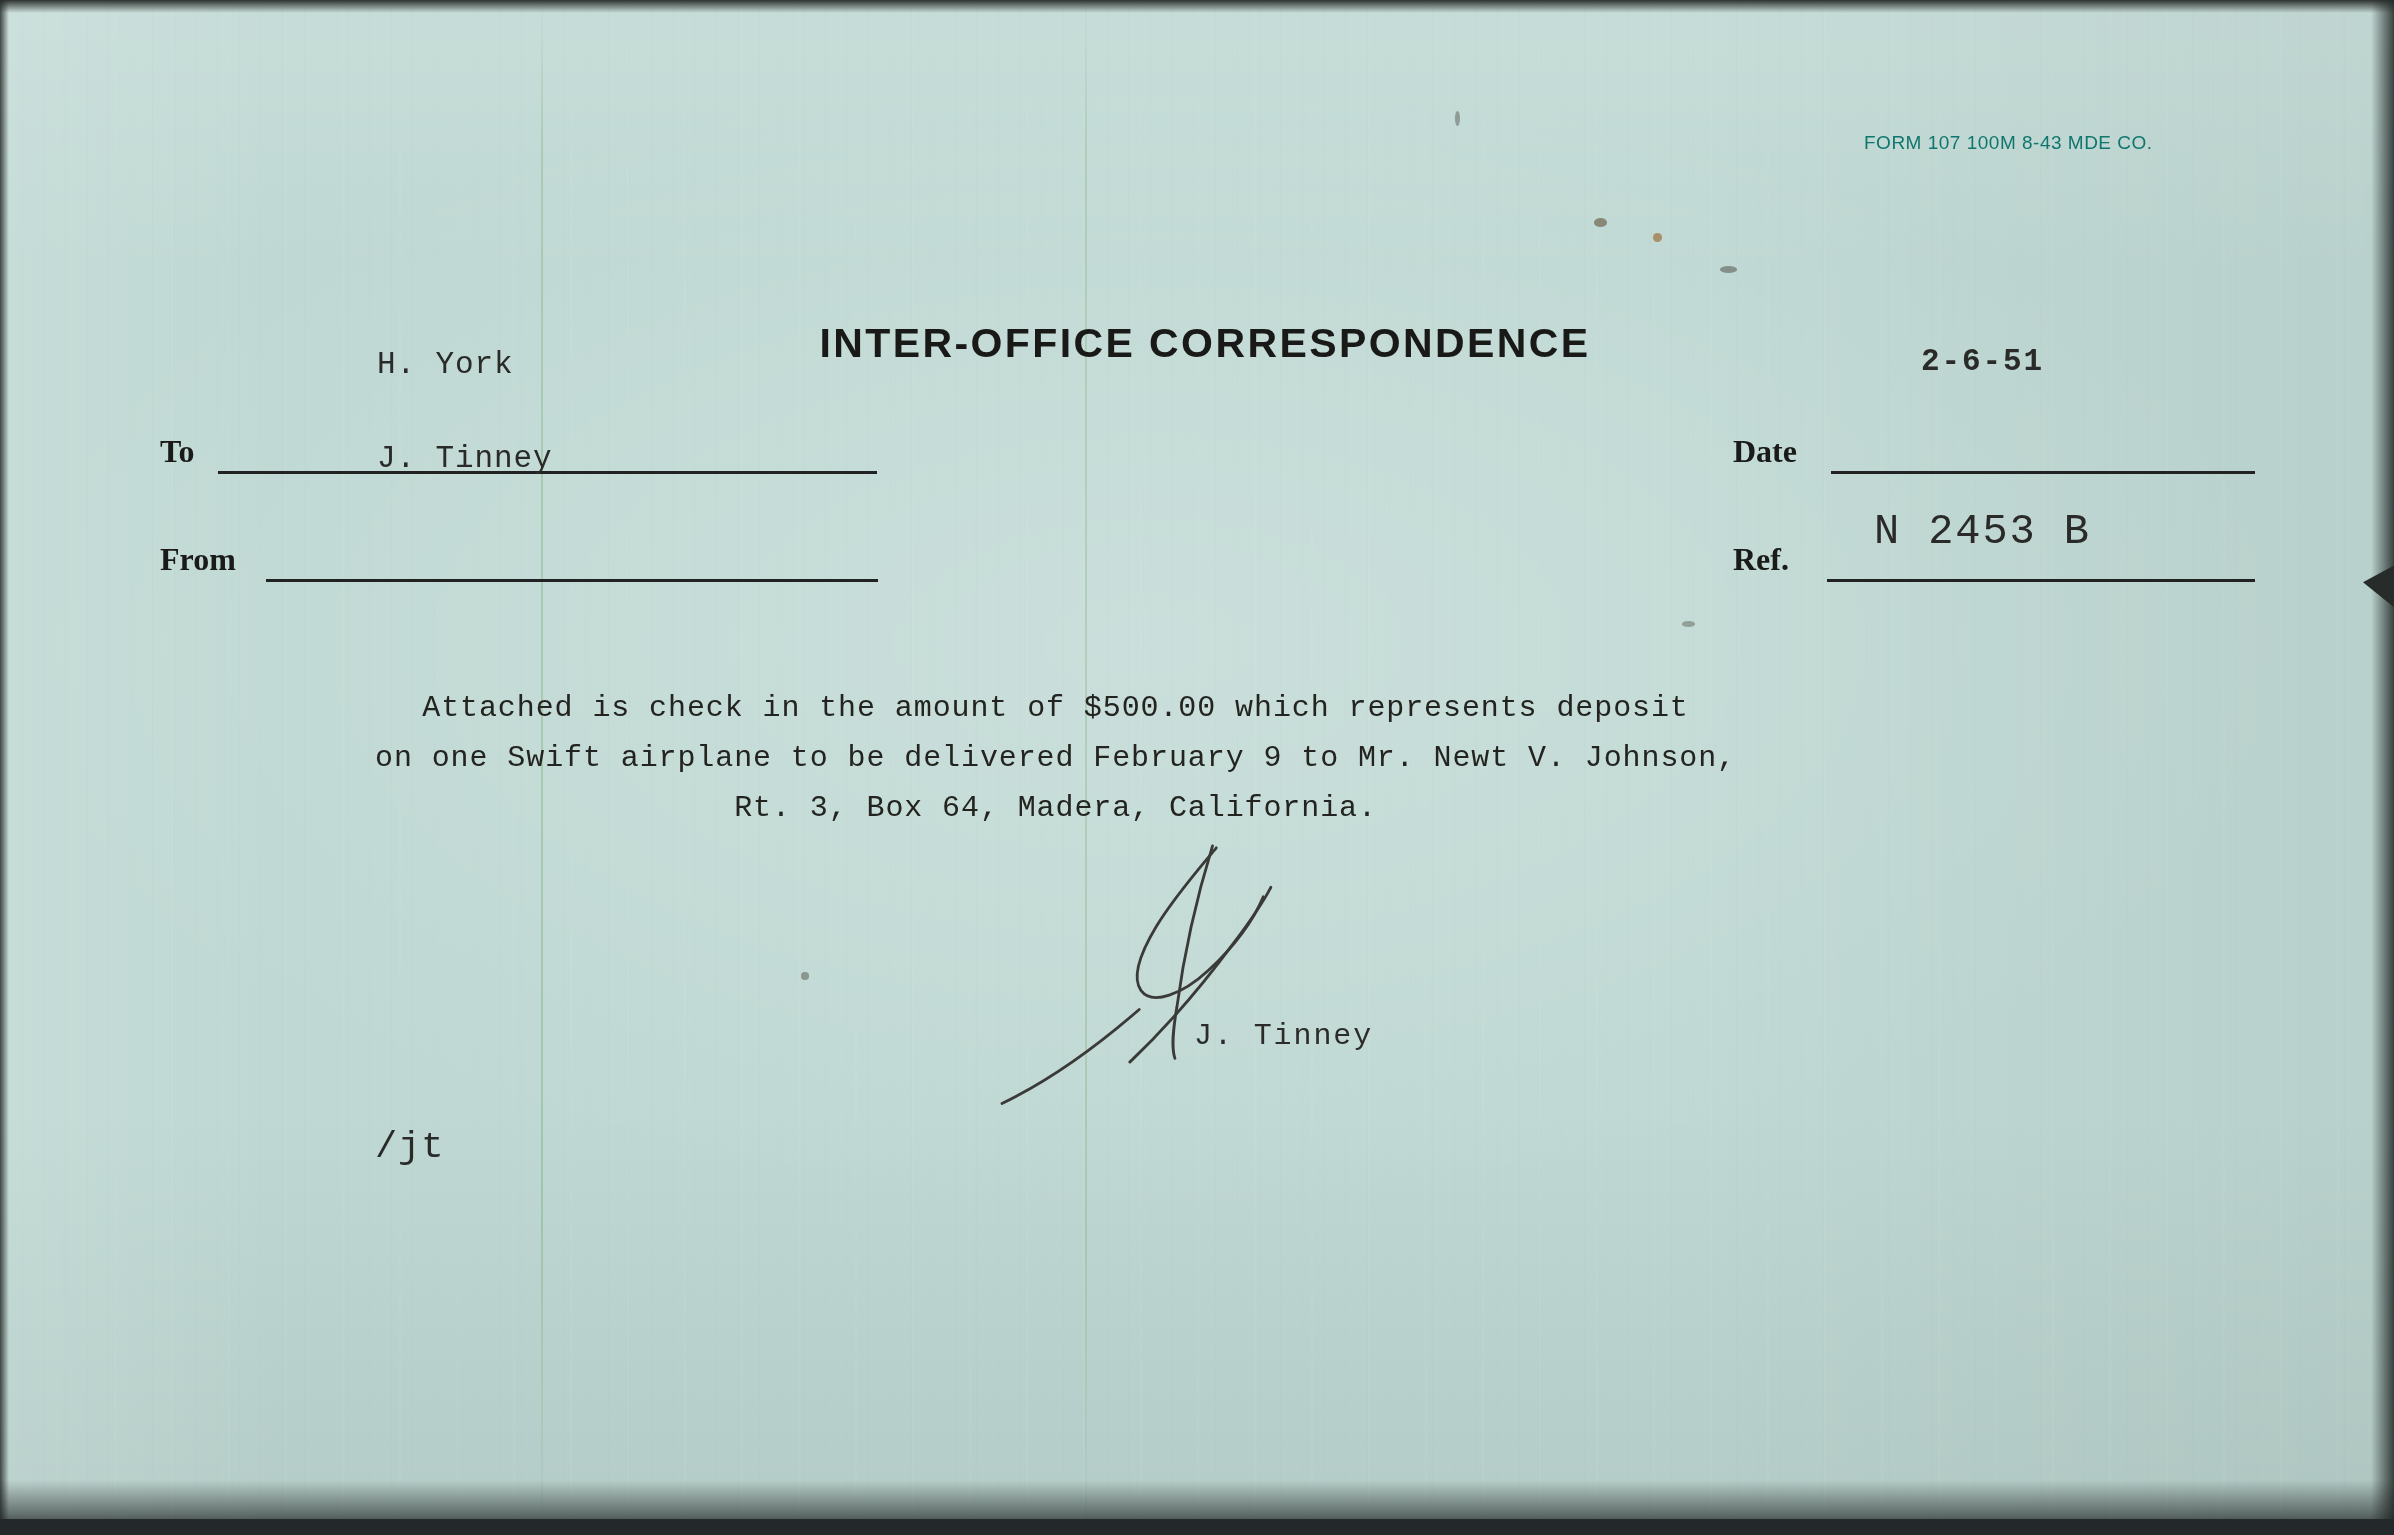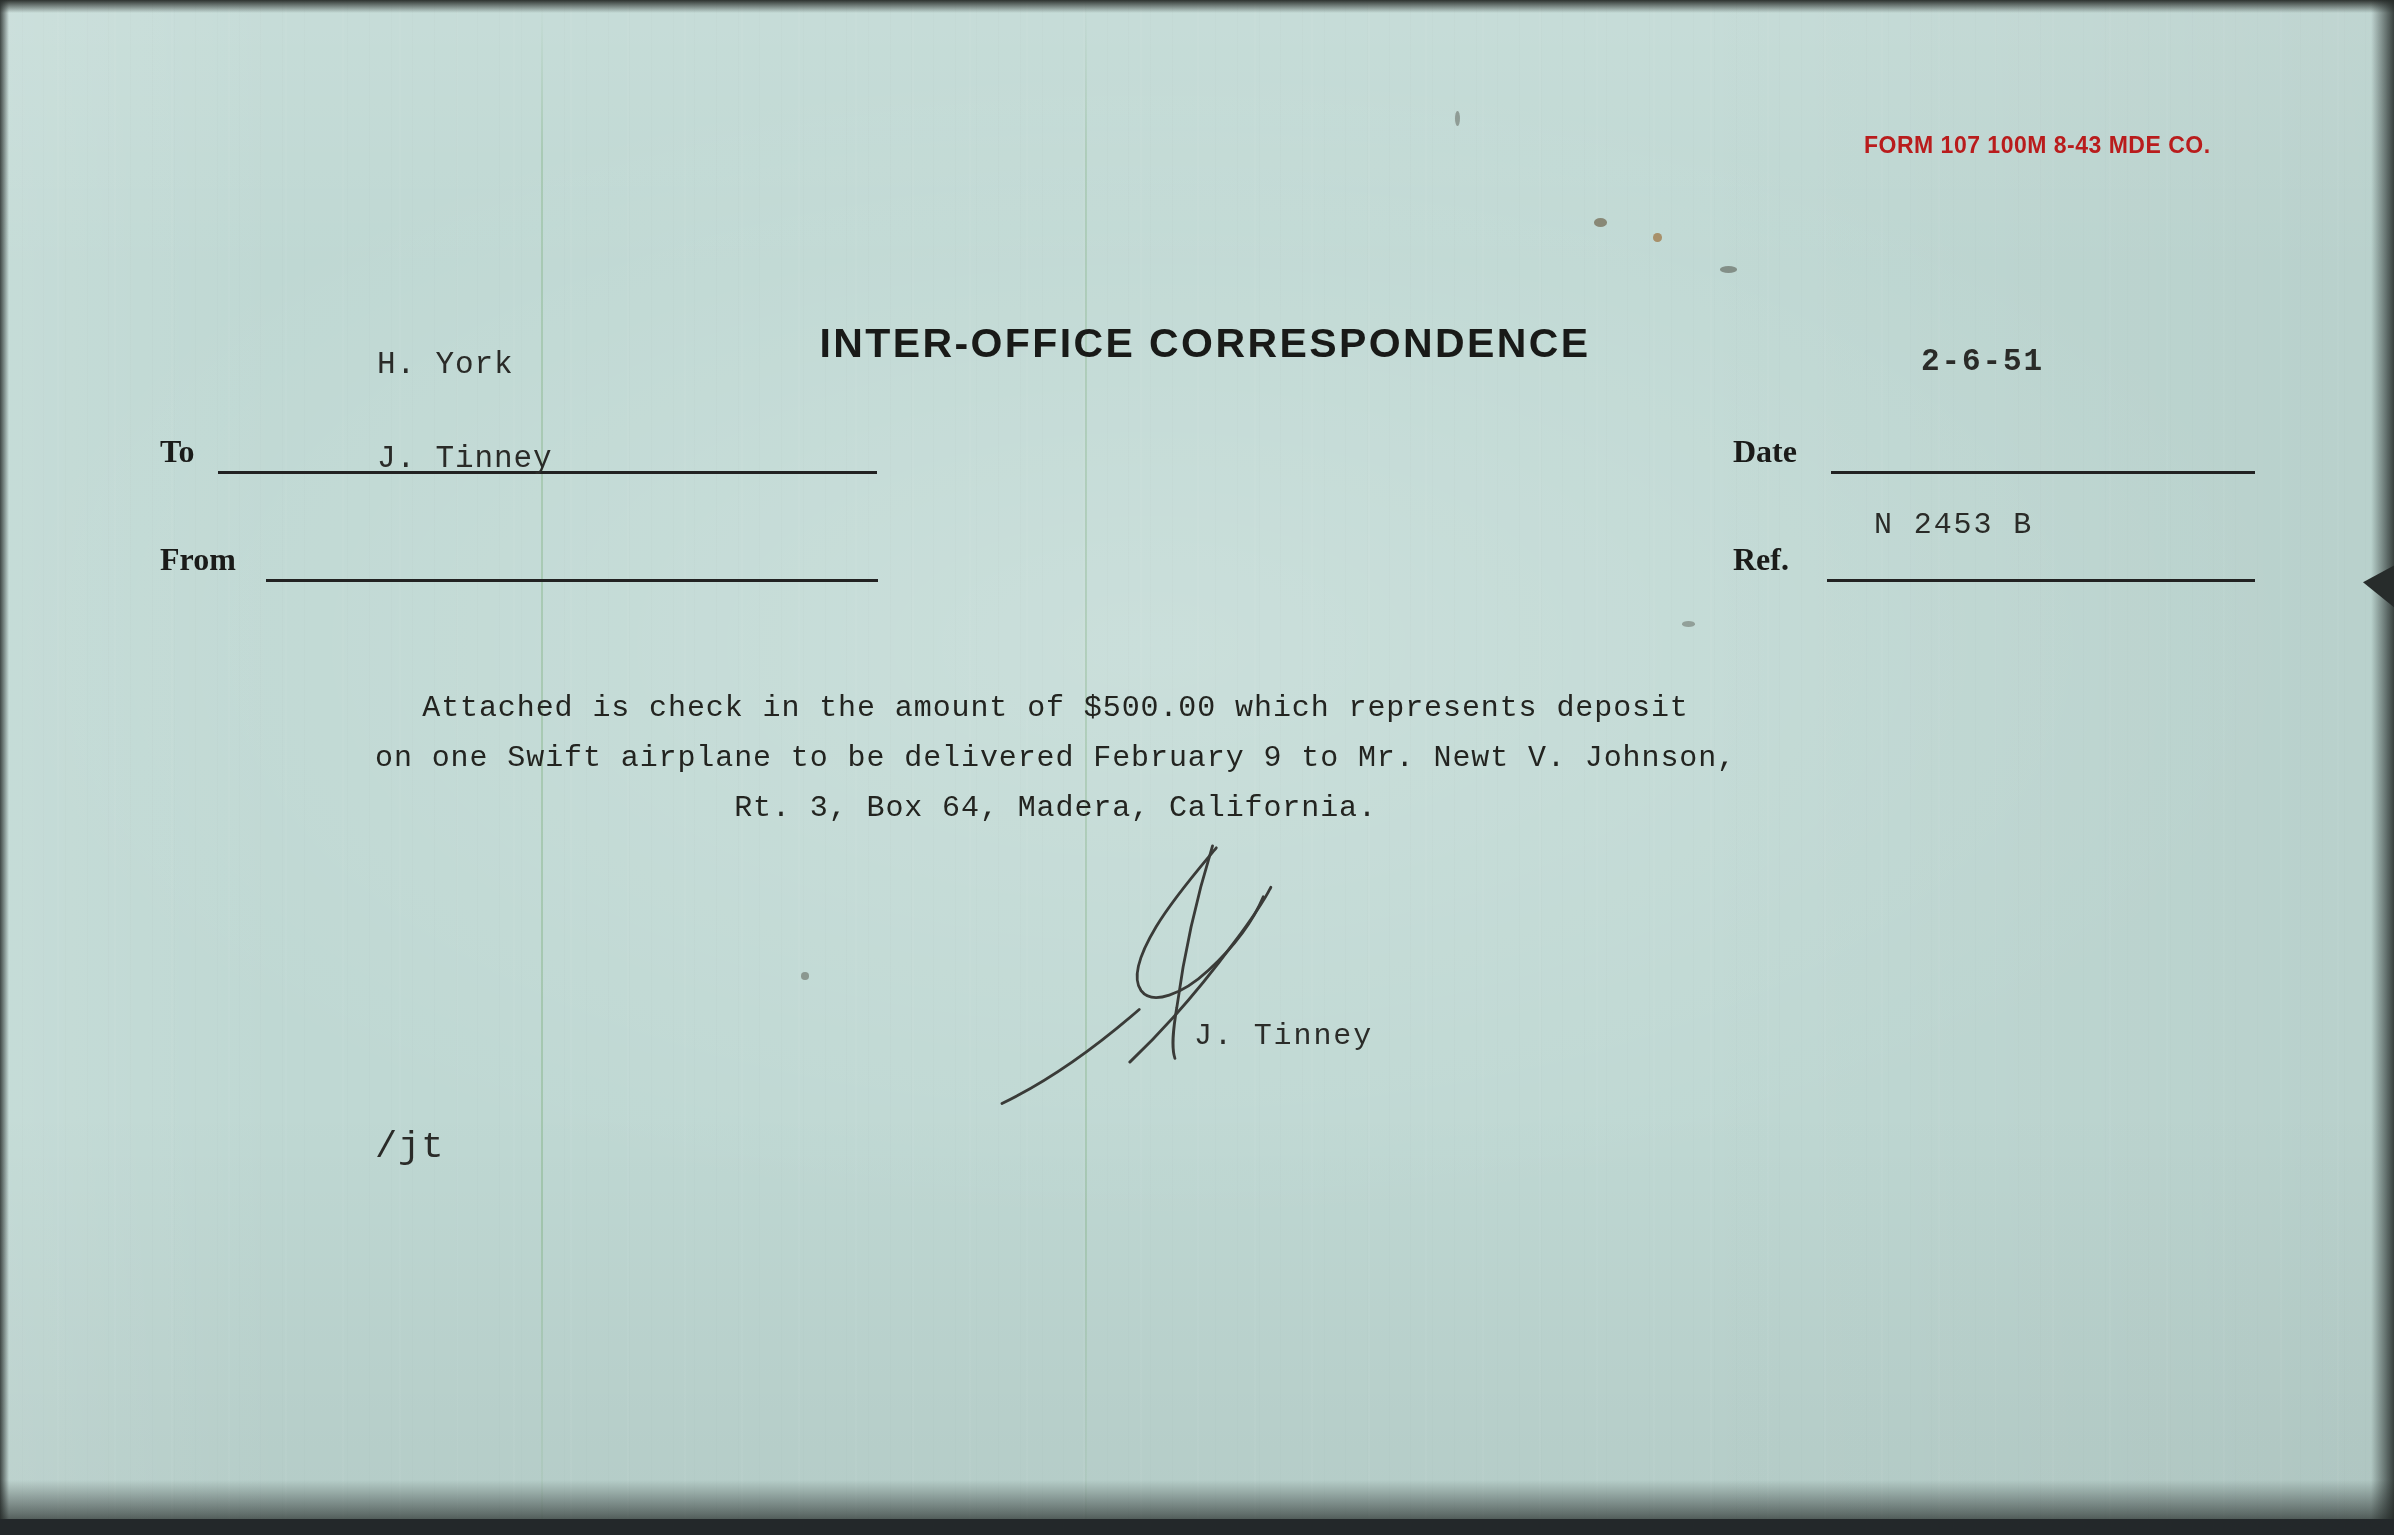--- a/index.html
+++ b/index.html
@@ -74,24 +74,24 @@
     height: 43px;
     background: #272c2b;
     clip-path: polygon(100% 0, 100% 100%, 0 40%);
   }
 
   
   .form-code {
     position: absolute;
     left: 1864px;
     top: 132px;
-    font-size: 23px;
-    font-weight: bold;
+    font-size: 19px;
+    font-weight: normal;
     letter-spacing: 0.5px;
-    color: #b91c1c;
+    color: #0f766e;
     font-family: "Liberation Sans", sans-serif;
   }
   .title {
     position: absolute;
     left: 753px;
     top: 320px;
     width: 904px;
     text-align: center;
     font-size: 41px;
     font-weight: bold;
@@ -144,21 +144,21 @@
     left: 1921px;
     top: 344px;
     font-size: 31px;
     letter-spacing: 1.9px;
     font-weight: bold;
   }
   .field-ref {
     position: absolute;
     left: 1874px;
     top: 508px;
-    font-size: 30px;
+    font-size: 42px;
     letter-spacing: 1.9px;
   }
   .body-text {
     position: absolute;
     left: 375px;
     top: 683px;
     font-size: 30px;
     line-height: 50px;
     white-space: pre;
     color: #232420;

